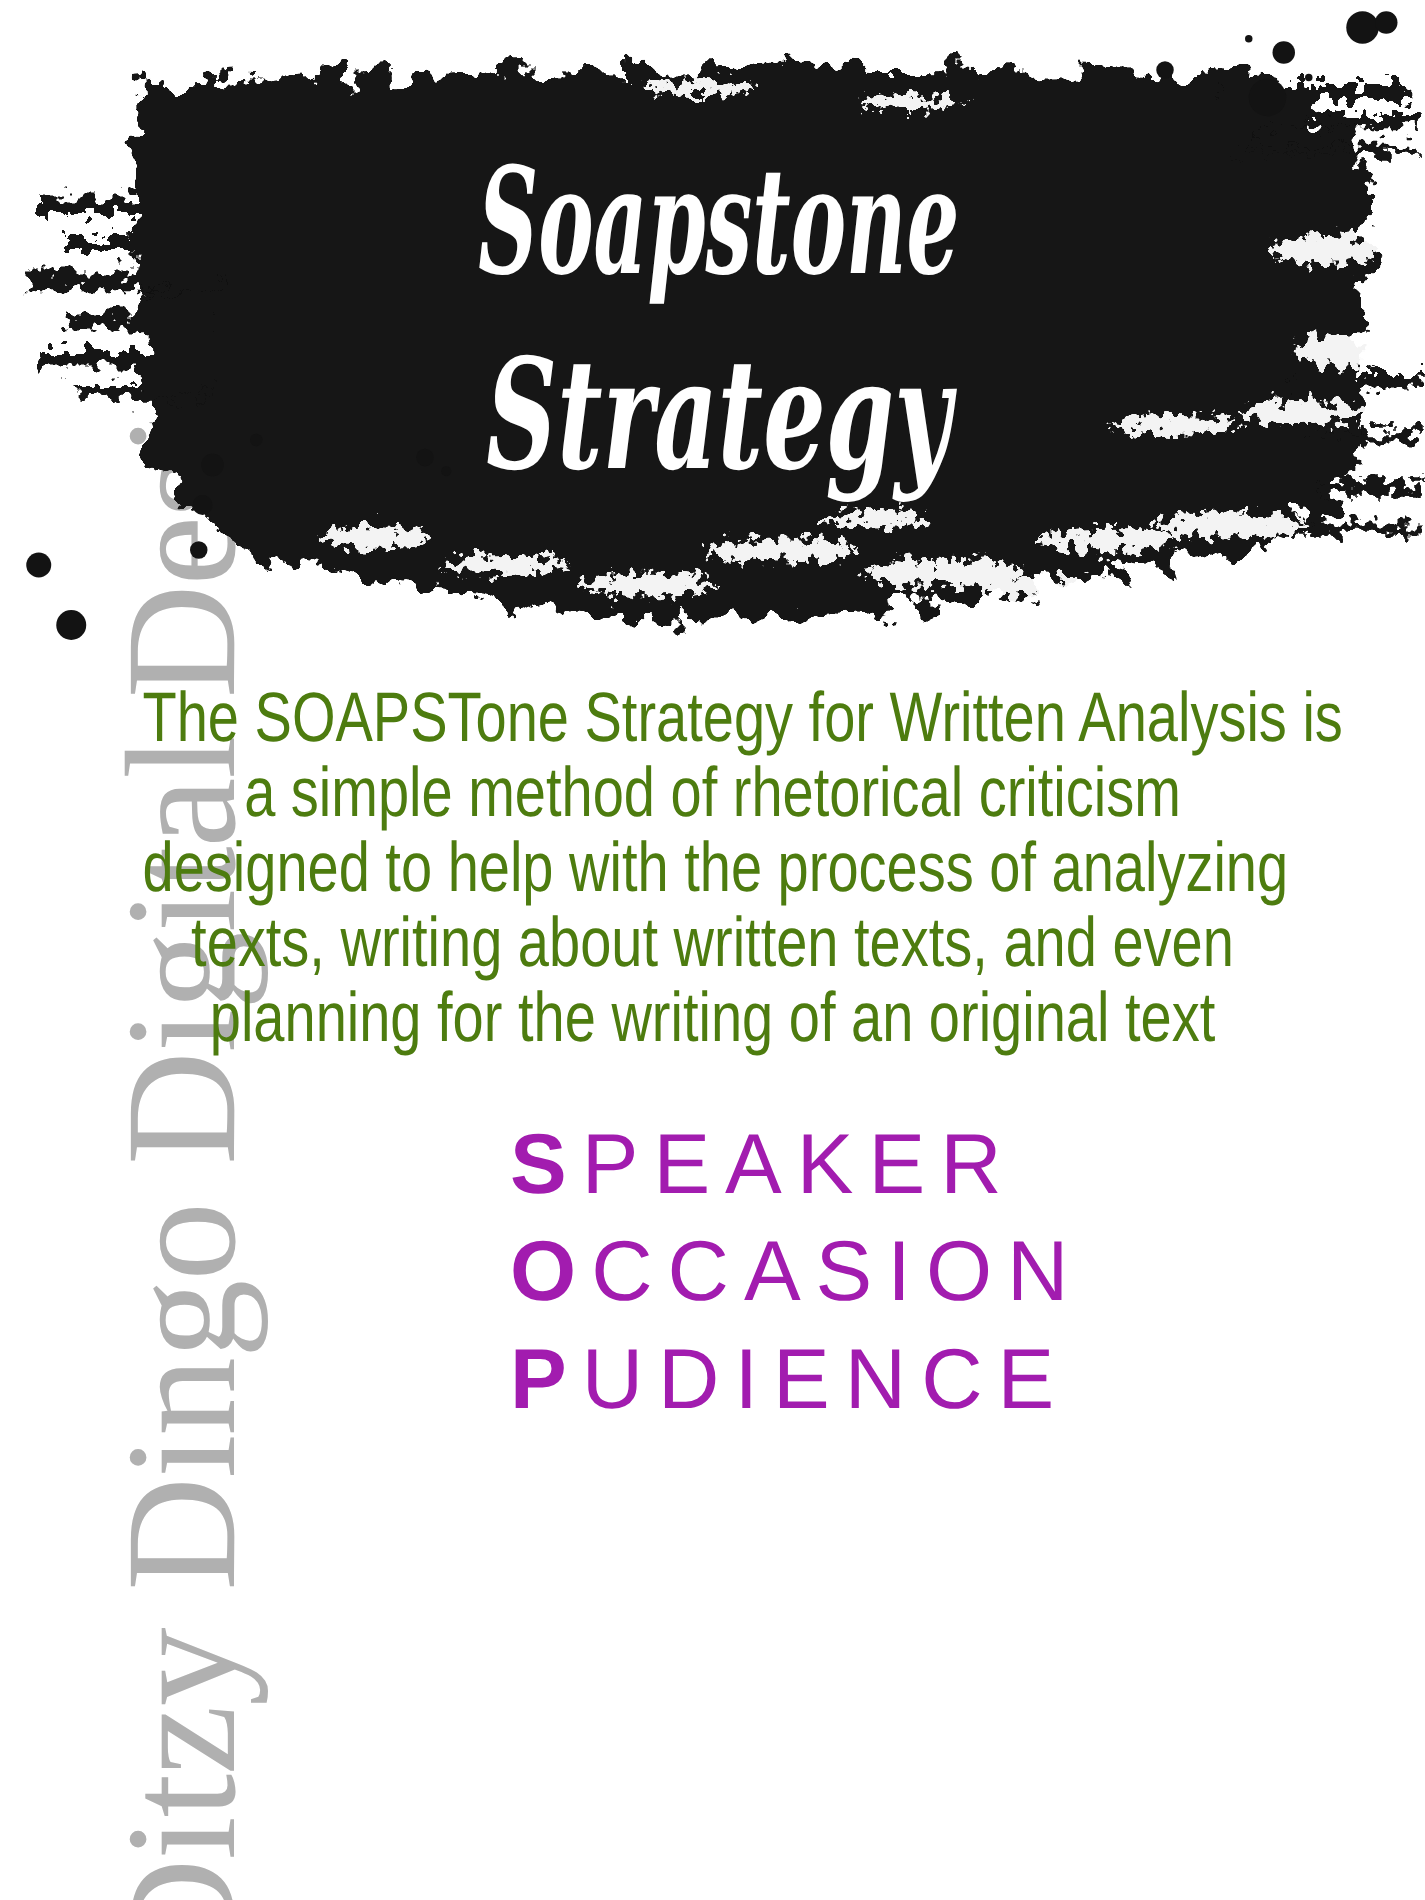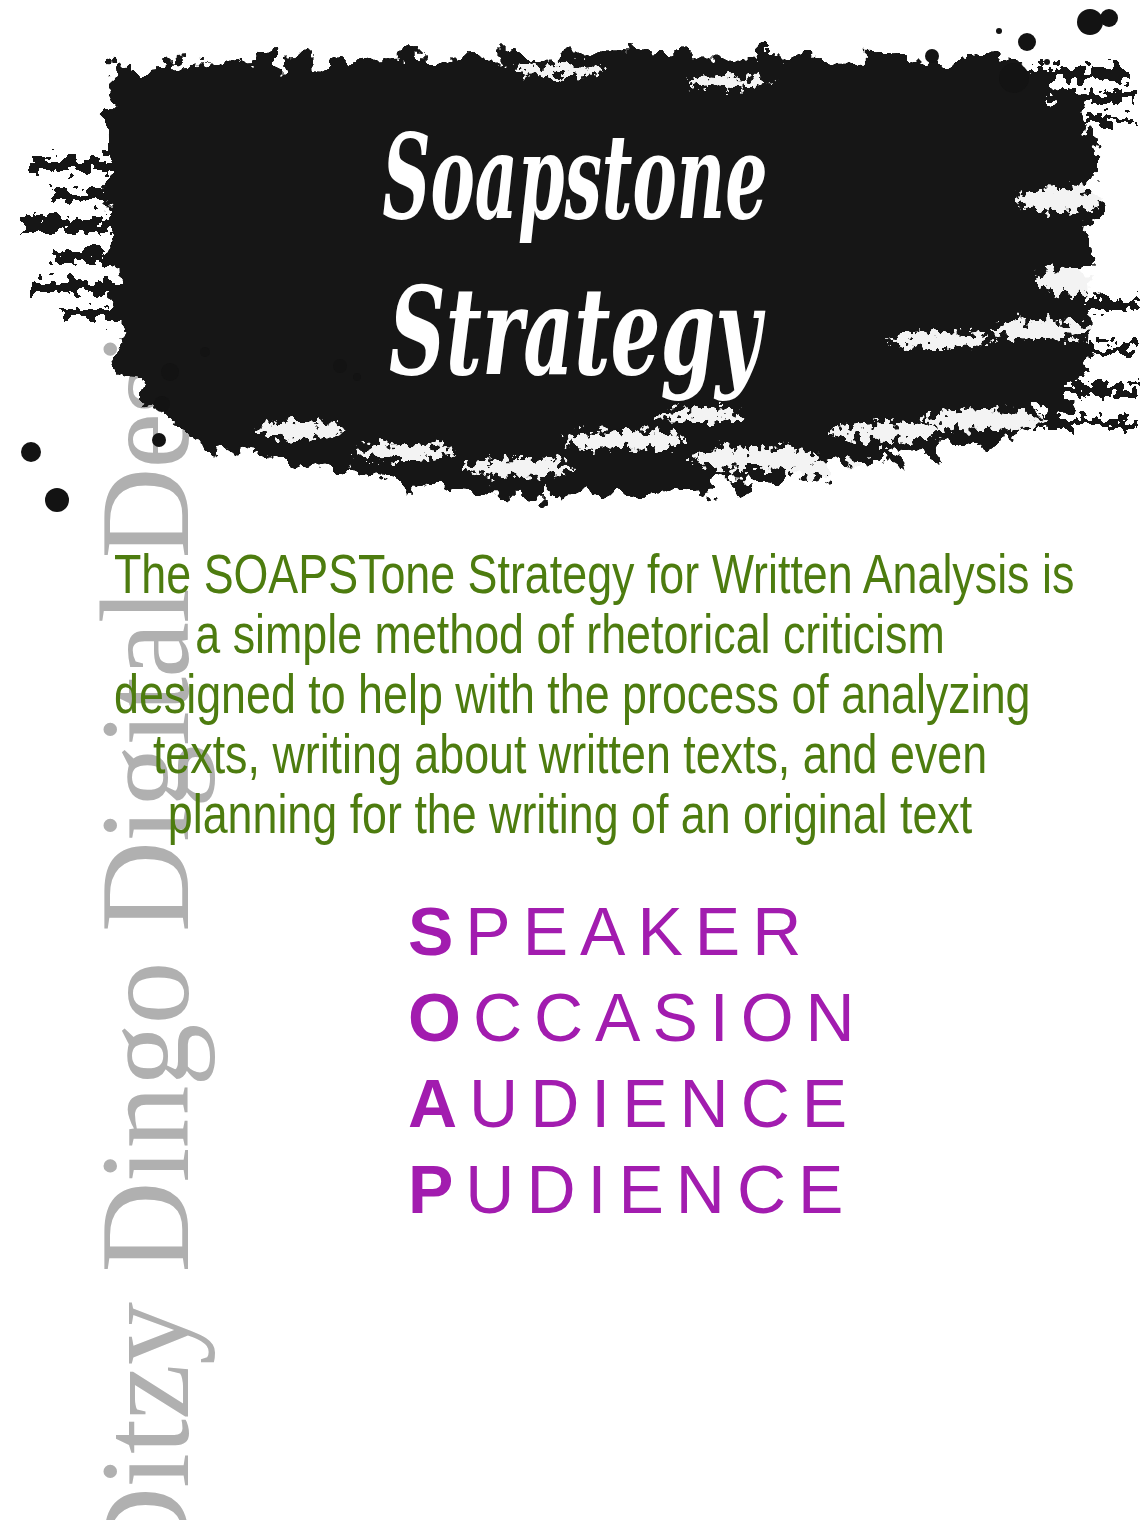--- a/index.html
+++ b/index.html
@@ -170,18 +170,15 @@
 </div>
 
 <div class="acronym">
   <div class="item">
     <span class="lead">S</span><span>PEAKER</span>
   </div>
   <div class="item">
     <span class="lead">O</span><span>CCASION</span>
   </div>
   <div class="item">
-    <span class="lead">A</span><span>UDIENCE</span>
-  </div>
-  <div class="item">
     <span class="lead">P</span><span>UDIENCE</span>
   </div>
 </div>
 
 </body></html>

